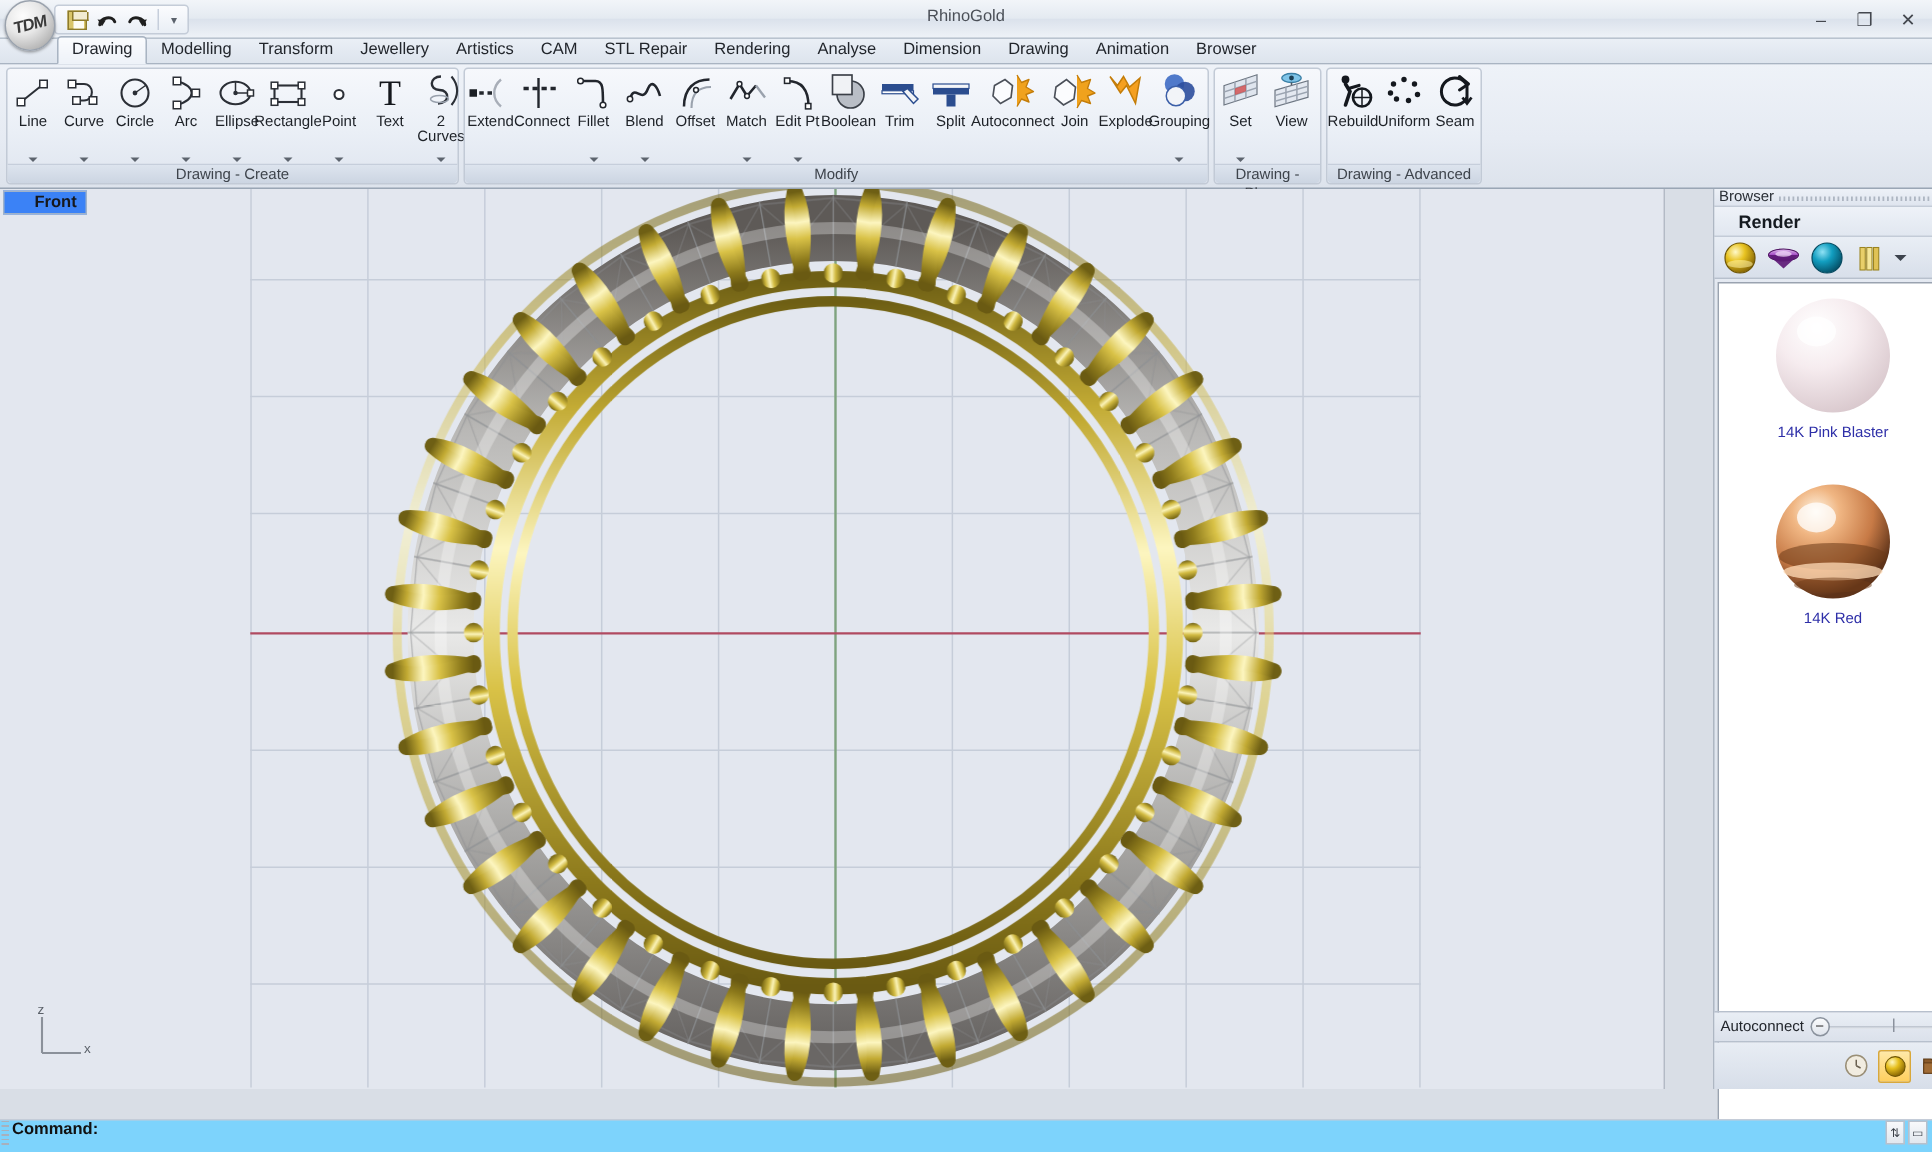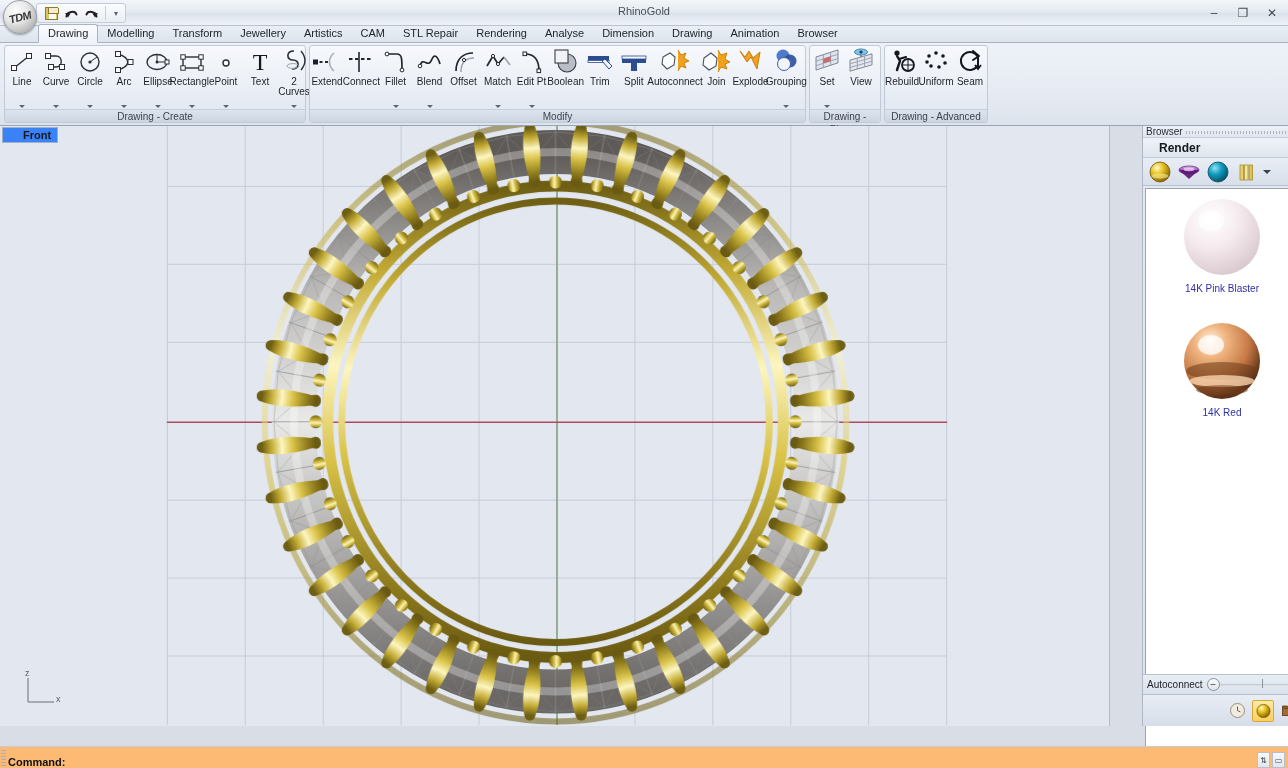--- a/index.html
+++ b/index.html
@@ -204,22 +204,22 @@
   .statusbar {
     position:absolute; left:0; top:726px; width:1288px; height:20px;
     background:#ffffff; border-top:1px solid #9aa3b0; border-bottom:1px solid #c4ccd8;
     display:flex; align-items:center;
   }
   .statusbar .gripper{ width:5px; height:16px; margin:0 2px 0 1px;
     background:repeating-linear-gradient(to bottom,#a8b0bc 0 1px,transparent 1px 3px);}
   .statusbar .txt { font-size:11px; color:#111; }
   .cmdbar {
     position:absolute; left:0; top:746px; width:1288px; height:22px;
-    background:#fdba74; border-top:1px solid #c4ccd8;
-    display:flex; align-items:flex-end;
+    background:#7dd3fc; border-top:1px solid #c4ccd8;
+    display:flex; align-items:flex-start;
   }
   .cmdbar .gripper{ width:5px; height:18px; margin:0 2px 0 1px;
     background:repeating-linear-gradient(to bottom,#a8b0bc 0 1px,transparent 1px 3px);}
   .cmdbar .lbl { font-size:11px; font-weight:bold; color:#111; }
   .cmdbar .field { flex:1; height:18px; border:none; outline:none; font-size:11px; background:transparent;}
   .cmdbar .rightbtns { display:flex; align-items:center; gap:2px; padding-right:3px;}
   .cmdbar .rightbtns .b{ width:13px;height:16px;display:flex;align-items:center;justify-content:center;
     font-size:8px;color:#3a3f47;border:1px solid #b9c0cb;background:linear-gradient(to bottom,#f8f9fb,#e2e7ee);cursor:pointer;}
 </style>
 </head>

